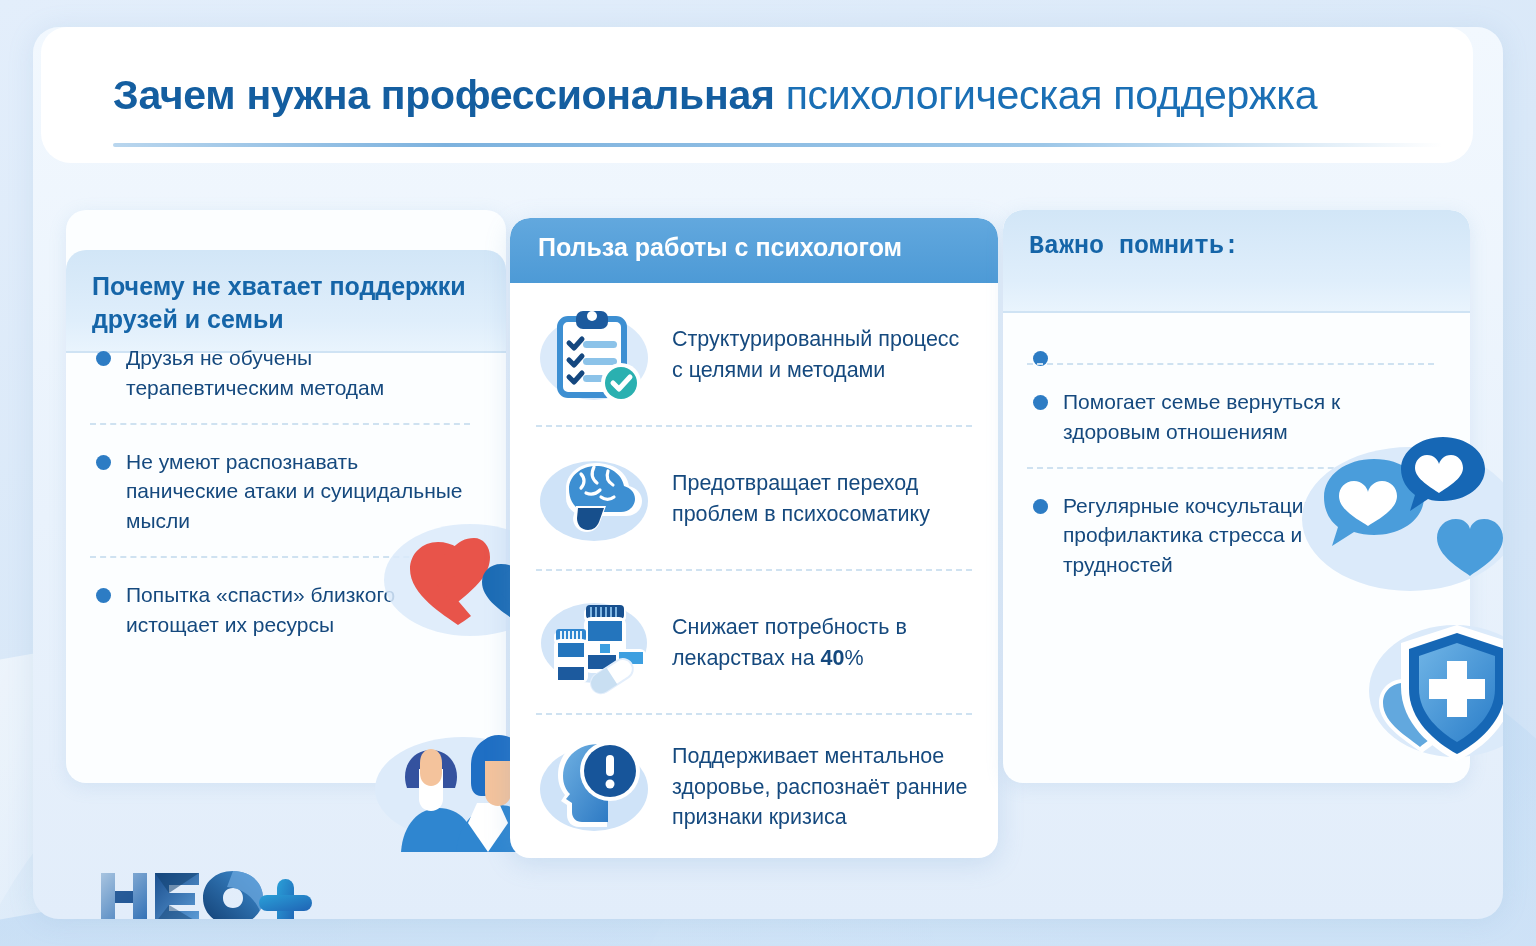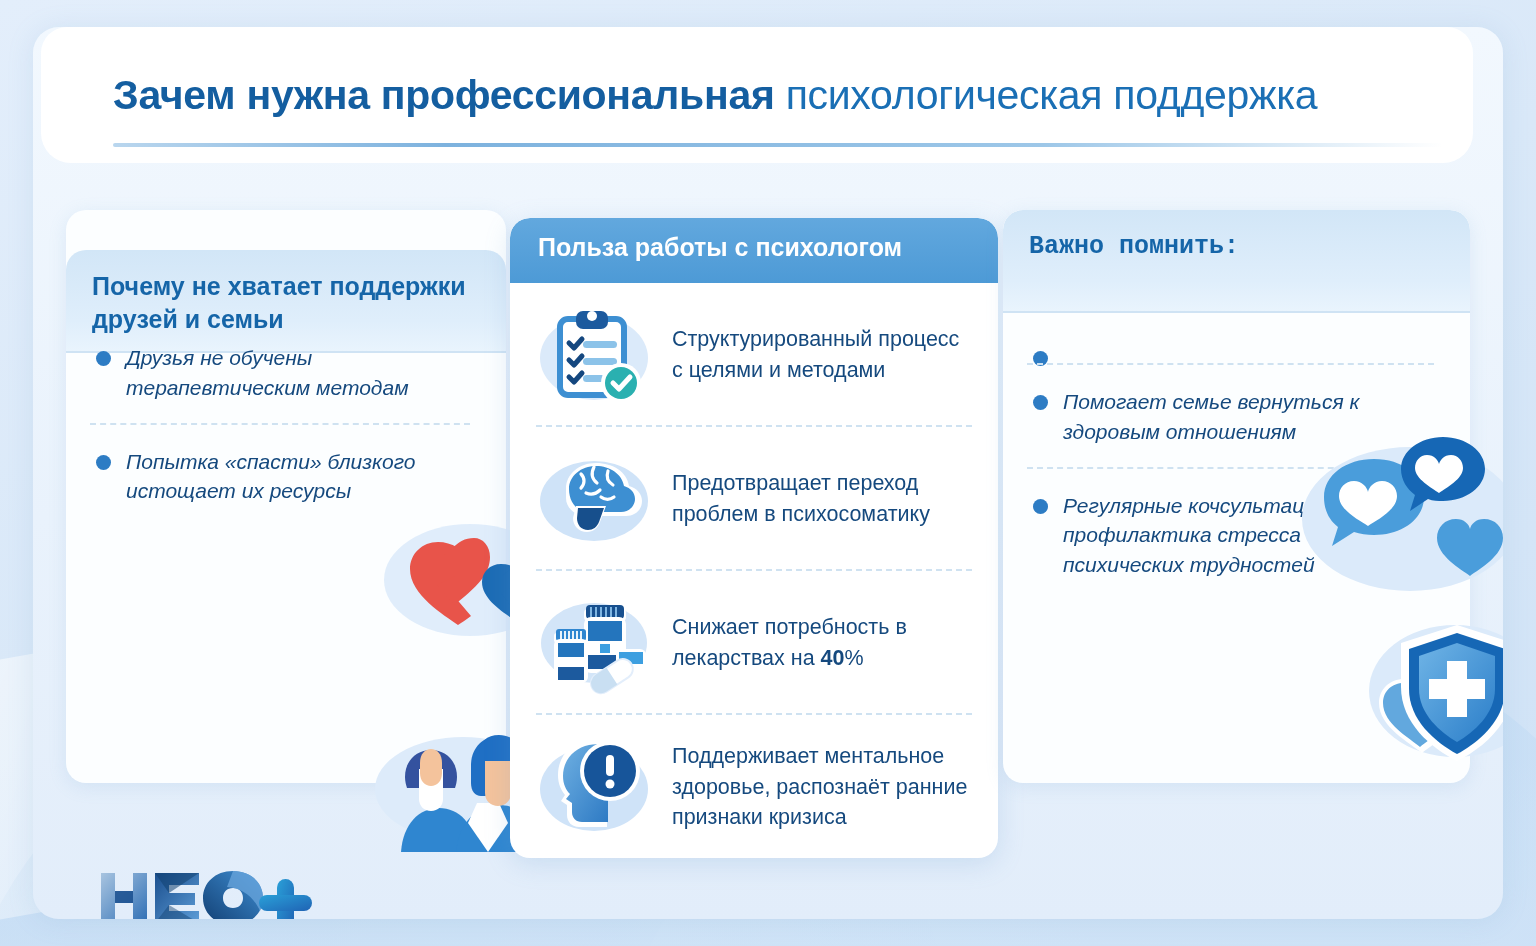--- a/index.html
+++ b/index.html
@@ -87,21 +87,21 @@
   .hd-solid{
     background:linear-gradient(180deg,#62a8de 0%,#4d9ad6 100%);
     color:#ffffff;font-weight:700;
     border-radius:20px 20px 0 0;
   }
   #hd-left{height:103px;padding:20px 26px 0 26px;font-size:25px;line-height:1.32;border-radius:20px 20px 0 0;margin-top:40px;}
   #hd-mid{height:65px;padding:15px 26px 0 28px;font-size:25px;}
   #hd-right{height:103px;padding:20px 26px 0 26px;font-size:25px;line-height:1.32;border-radius:20px 20px 0 0;font-family:Liberation Mono, monospace;}
 
   
-  .blist{position:absolute;left:0;right:12px;top:103px;padding:8px 24px;box-sizing:border-box;font-style:italic;}
+  .blist{position:absolute;left:0;right:12px;top:103px;padding:8px 24px;box-sizing:border-box;}
   .bitem{position:relative;padding:22px 4px 20px 36px;}
   .bitem+.bitem{border-top:2px dashed #cfe2f1;}
   .dot{
     position:absolute;left:6px;top:30px;width:15px;height:15px;border-radius:50%;
     background:#2d7cc4;
   }
   .btext{font-size:21px;line-height:1.42;color:#15497e;font-weight:400;}
 
   
   .mlist{position:absolute;left:0;right:0;top:65px;padding:0 26px;box-sizing:border-box;}
@@ -137,20 +137,24 @@
       <div id="title-rule"></div>
     </div>
 
     <div class="card" id="col-left">
       <div class="card-inner">
         <div class="hd hd-soft" id="hd-left">Почему не хватает поддержки друзей и семьи</div>
         <div class="blist">
           <div class="bitem">
             <span class="dot"></span>
             <div class="btext">Друзья не обучены терапевтическим методам</div>
+          </div>
+          <div class="bitem">
+            <span class="dot"></span>
+            <div class="btext">Не умеют распознавать панические атаки и суицидальные мысли</div>
           </div>
           <div class="bitem">
             <span class="dot"></span>
             <div class="btext">Попытка «спасти» близкого истощает их ресурсы</div>
           </div>
         </div>
       </div>
     </div>
 
     <svg class="illu" id="illu-hearts" viewBox="0 0 180 135">

